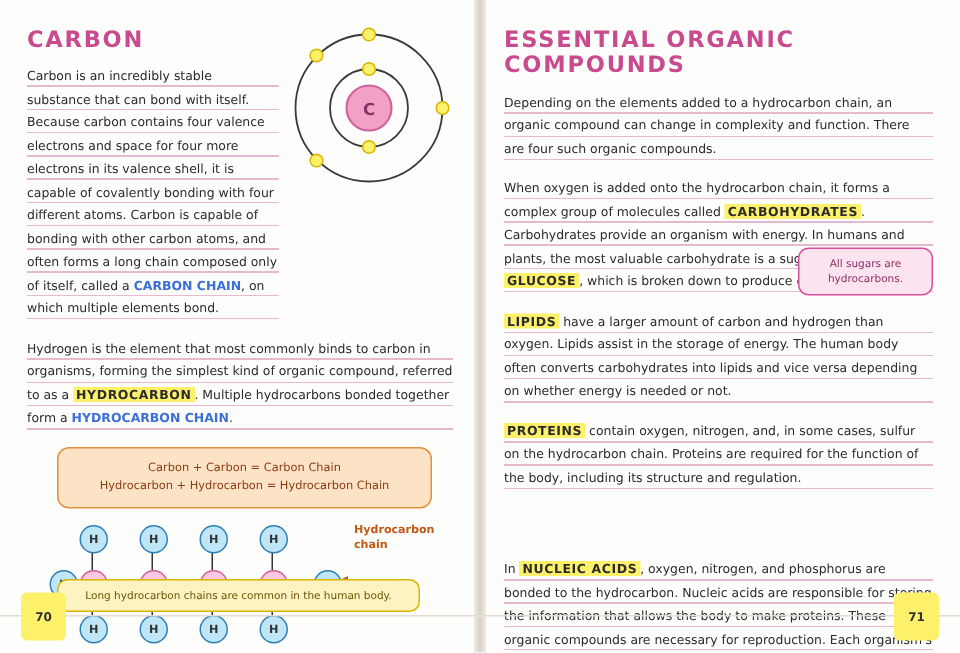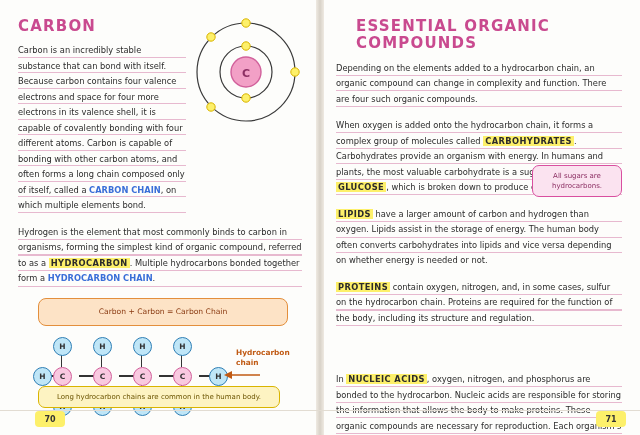--- a/index.html
+++ b/index.html
@@ -79,23 +79,23 @@
   }
   .callout.yellow{
     background:#fdf3c2;border-color:#d9b400;color:#6b5400;
   }
   .arrow-label{
     position:absolute;color:#c05a14;font-size:7.4px;line-height:10px;font-weight:700;
   }
 
   
   .pagenum{
-    position:absolute;bottom:8px;width:30px;height:16px;border-radius:4px;
+    position:absolute;bottom:8px;width:30px;height:32px;border-radius:4px;
     background:#fdf06a;color:#333;font-size:8px;font-weight:700;
-    display:flex;align-items:center;justify-content:center;margin-left:21px;
+    display:flex;align-items:center;justify-content:center;
   }
   .pagenum.l{left:14px;}
   .pagenum.r{right:14px;}
   .footline{
     position:absolute;left:0;right:0;bottom:24px;height:1px;background:#e2dcd2;
   }
 </style>
 </head>
 <body>
 
@@ -114,20 +114,21 @@
     </div>
 
     <div class="body-text ruled" style="width:284px;margin-top:2px;">
       <p>
         <span>Hydrogen is the element that most commonly binds to carbon in organisms, forming the simplest kind of organic compound, referred to as a </span><span class="hl-yellow">HYDROCARBON</span><span>. Multiple hydrocarbons bonded together form a </span><span class="hl-blue">HYDROCARBON CHAIN</span><span>.</span>
       </p>
     </div>
 
     <div class="formula-box" style="width:232px;margin-left:20px;text-align:center;">
       <div>Carbon + Carbon = Carbon Chain</div>
+      <div>Hydrocarbon + Hydrocarbon = Hydrocarbon Chain</div>
     </div>
 
     <div class="mol">
 
       <div class="bond" style="left:25px;top:17px;width:1.4px;height:14px;"></div>
       <div class="bond" style="left:65px;top:17px;width:1.4px;height:14px;"></div>
       <div class="bond" style="left:105px;top:17px;width:1.4px;height:14px;"></div>
       <div class="bond" style="left:145px;top:17px;width:1.4px;height:14px;"></div>
 
       <div class="bond" style="left:12px;top:39px;width:12px;height:1.4px;"></div>
@@ -185,21 +186,21 @@
         <circle cx="25" cy="89" r="4.2" fill="#fdf06a" stroke="#d9b400" stroke-width="1"></circle>
       </svg>
     </div>
 
     <div class="footline"></div>
     <div class="pagenum l">70</div>
   </div>
 
   <div class="half right">
 
-    <h1 class="section" style="width:230px;margin-left:20px;">ESSENTIAL ORGANIC COMPOUNDS</h1>
+    <h1 class="section" style="width:230px;">ESSENTIAL ORGANIC COMPOUNDS</h1>
 
     <div class="body-text ruled" style="width:286px;margin-top:4px;">
       <p><span>Depending on the elements added to a hydrocarbon chain, an organic compound can change in complexity and function. There are four such organic compounds.</span></p>
     </div>
 
     <div class="body-text ruled" style="width:286px;position:relative;">
       <p>
         <span>When oxygen is added onto the hydrocarbon chain, it forms a complex group of molecules called </span><span class="hl-yellow">CARBOHYDRATES</span><span>. Carbohydrates provide an organism with energy. In humans and plants, the most valuable carbohydrate is a sugar called </span><span class="hl-yellow">GLUCOSE</span><span>, which is broken down to produce energy.</span>
       </p>
       <div class="callout" style="left:196px;top:47px;width:76px;">All sugars are hydrocarbons.</div>

